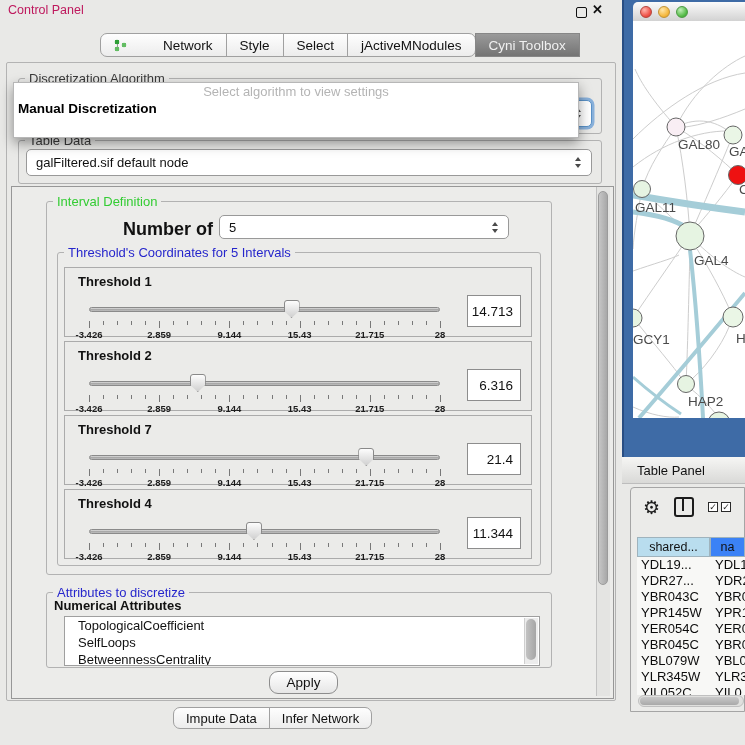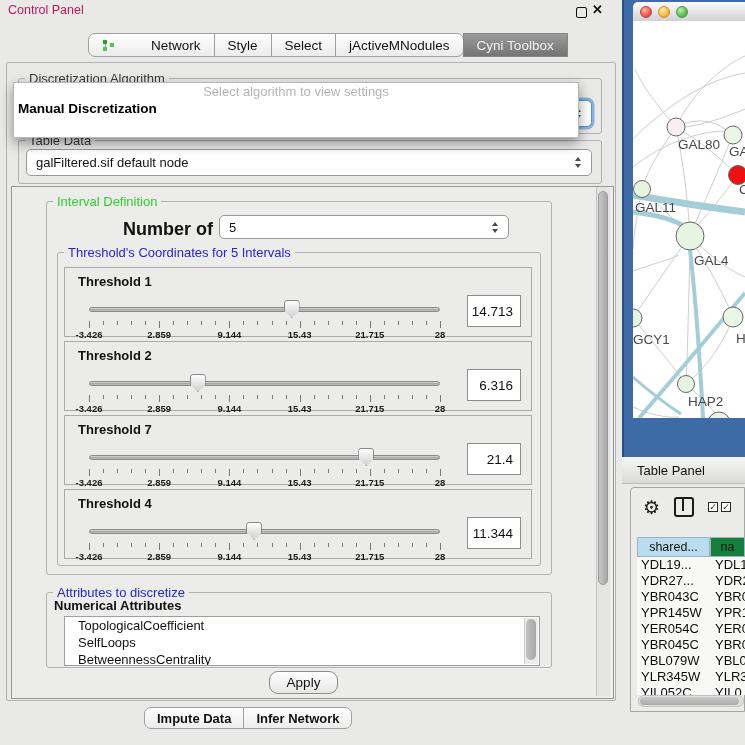--- a/index.html
+++ b/index.html
@@ -10,21 +10,21 @@
   
   #cp-titlebar{left:0;top:0;width:620px;height:22px;background:#e9e9e7;}
   #cp-title{left:8px;top:3px;font-size:12.5px;color:#be185d;}
   #float-btn{left:576px;top:7px;width:9px;height:9px;border:1.5px solid #111;border-radius:2px;background:#e9e9e7;}
   #close-btn{left:592px;top:2px;font-size:13px;font-weight:bold;color:#111;}
 
   #top-tabs{left:84px;top:33px;display:flex;}
   .tab{height:24px;display:flex;align-items:center;gap:5px;padding:0 13px;
        font-size:13.5px;background:linear-gradient(#fefefe,#ececec);
        border:1px solid #a0a0a0;margin-left:-1px;color:#111;box-sizing:border-box;}
-  .tab.first{border-radius:7px 0 0 7px;margin-left:4px;gap:36px;}
+  .tab.first{border-radius:7px 0 0 7px;margin-left:16px;gap:36px;}
   .tab.last{border-radius:0 7px 7px 0;}
   .tab.active{background:linear-gradient(#9a9a9a,#747474);color:#f0f0f0;border-color:#878787;}
   .net-icon{width:13px;height:13px;display:inline-block;
      background:
        radial-gradient(circle at 3px 3px,#2f9e37 2.2px,transparent 2.6px),
        radial-gradient(circle at 3px 10px,#63bd63 2.2px,transparent 2.6px),
        radial-gradient(circle at 10px 6px,#63bd63 2.2px,transparent 2.6px),
        linear-gradient(#9a9a9a,#9a9a9a) 3px 3px/1px 7px no-repeat;}
 
   #outer-box{left:6px;top:62px;width:608px;height:637px;border:1px solid #b3b3b3;border-radius:2px;}
@@ -83,21 +83,21 @@
   #attr-list{left:64px;top:616px;width:476px;height:50px;background:#fff;border:1px solid #9f9f9f;overflow:hidden;box-sizing:border-box;}
   .attr-item{font-size:13px;line-height:17px;padding-left:13px;white-space:nowrap;}
   #list-sb{position:absolute;right:1px;top:1px;width:13px;height:46px;background:#ececec;border-left:1px solid #cfcfcf;}
   #list-sb-thumb{position:absolute;left:1px;top:1px;width:10px;height:41px;border-radius:5px;
                  background:linear-gradient(90deg,#c2c2c2,#a6a6a6);}
 
   #apply-btn{left:269px;top:671px;width:67px;height:21px;border:1px solid #8d8d8d;border-radius:9px;
              background:linear-gradient(#ffffff,#e6e6e6);display:flex;align-items:center;justify-content:center;
              font-size:13.5px;}
 
-  #bottom-tabs{left:140px;top:707px;display:flex;font-weight:bold;}
+  #bottom-tabs{left:157px;top:707px;display:flex;}
   #bottom-tabs .tab{height:22px;font-size:13px;padding:0 12px;}
 
   
   #net-frame{left:622px;top:0;width:123px;height:457px;background:#3e6ba6;border-left:2px solid #294e83;box-sizing:border-box;}
   #net-titlebar{left:633px;top:2px;width:112px;height:19px;border-radius:5px 0 0 0;
                 background:linear-gradient(#fbfbfb,#d2d2d2);display:flex;align-items:center;gap:6px;padding-left:7px;box-sizing:border-box;}
   .light{width:12px;height:12px;border-radius:50%;box-sizing:border-box;}
   .light.red{background:radial-gradient(circle at 35% 30%,#ffb4ac,#ee4f45 65%,#c23a31);border:1px solid #b5443c;}
   .light.yellow{background:radial-gradient(circle at 35% 30%,#ffe6a8,#f5b73c 65%,#d1952a);border:1px solid #c29336;}
   .light.green{background:radial-gradient(circle at 35% 30%,#c1eeb8,#54bb47 65%,#3d9a34);border:1px solid #4b9a43;}
@@ -111,21 +111,21 @@
   #gear-ico{font-size:19px;line-height:19px;color:#1c1c1c;font-family:"DejaVu Sans",sans-serif;}
   #cols-ico{width:16px;height:16px;border:2px solid #1c1c1c;border-radius:3px;position:relative;}
   #cols-ico::after{content:"";position:absolute;left:6px;top:0;width:2px;height:12px;background:#1c1c1c;}
   .mini-check{width:10px;height:10px;border:1.5px solid #2a2a2a;font-size:9px;line-height:9px;text-align:center;
               color:#2a2a2a;box-sizing:border-box;background:#fff;display:inline-block;}
   #checks{display:flex;gap:3px;}
 
   #grid{left:637px;top:537px;width:108px;}
   .hdr-row{display:flex;height:20px;}
   .hdr-cell{font-size:12.5px;display:flex;align-items:center;justify-content:center;
-            border:1px solid #9fb3bd;box-sizing:border-box;background:#15803d;overflow:hidden;white-space:nowrap;}
+            border:1px solid #9fb3bd;box-sizing:border-box;background:#3b82f6;overflow:hidden;white-space:nowrap;}
   .hdr-cell.sel{background:#b9ddee;}
   #rows{background:#f8f8f6;overflow:hidden;height:138px;width:108px;}
   .trow{display:flex;height:16px;font-size:13px;line-height:16px;color:#0c0c0c;white-space:nowrap;}
   .tcell1{width:73px;padding-left:4px;box-sizing:border-box;overflow:hidden;}
   .tcell2{width:35px;padding-left:5px;box-sizing:border-box;overflow:hidden;}
   #h-sb{left:638px;top:695px;width:106px;height:12px;background:#e0e0de;border:1px solid #c0c0c0;border-radius:6px;box-sizing:border-box;}
   #h-sb-thumb{position:absolute;left:1px;top:1px;width:99px;height:8px;border-radius:4px;
               background:linear-gradient(#c9c9c9,#a9a9a9);}
 </style>
 </head>

